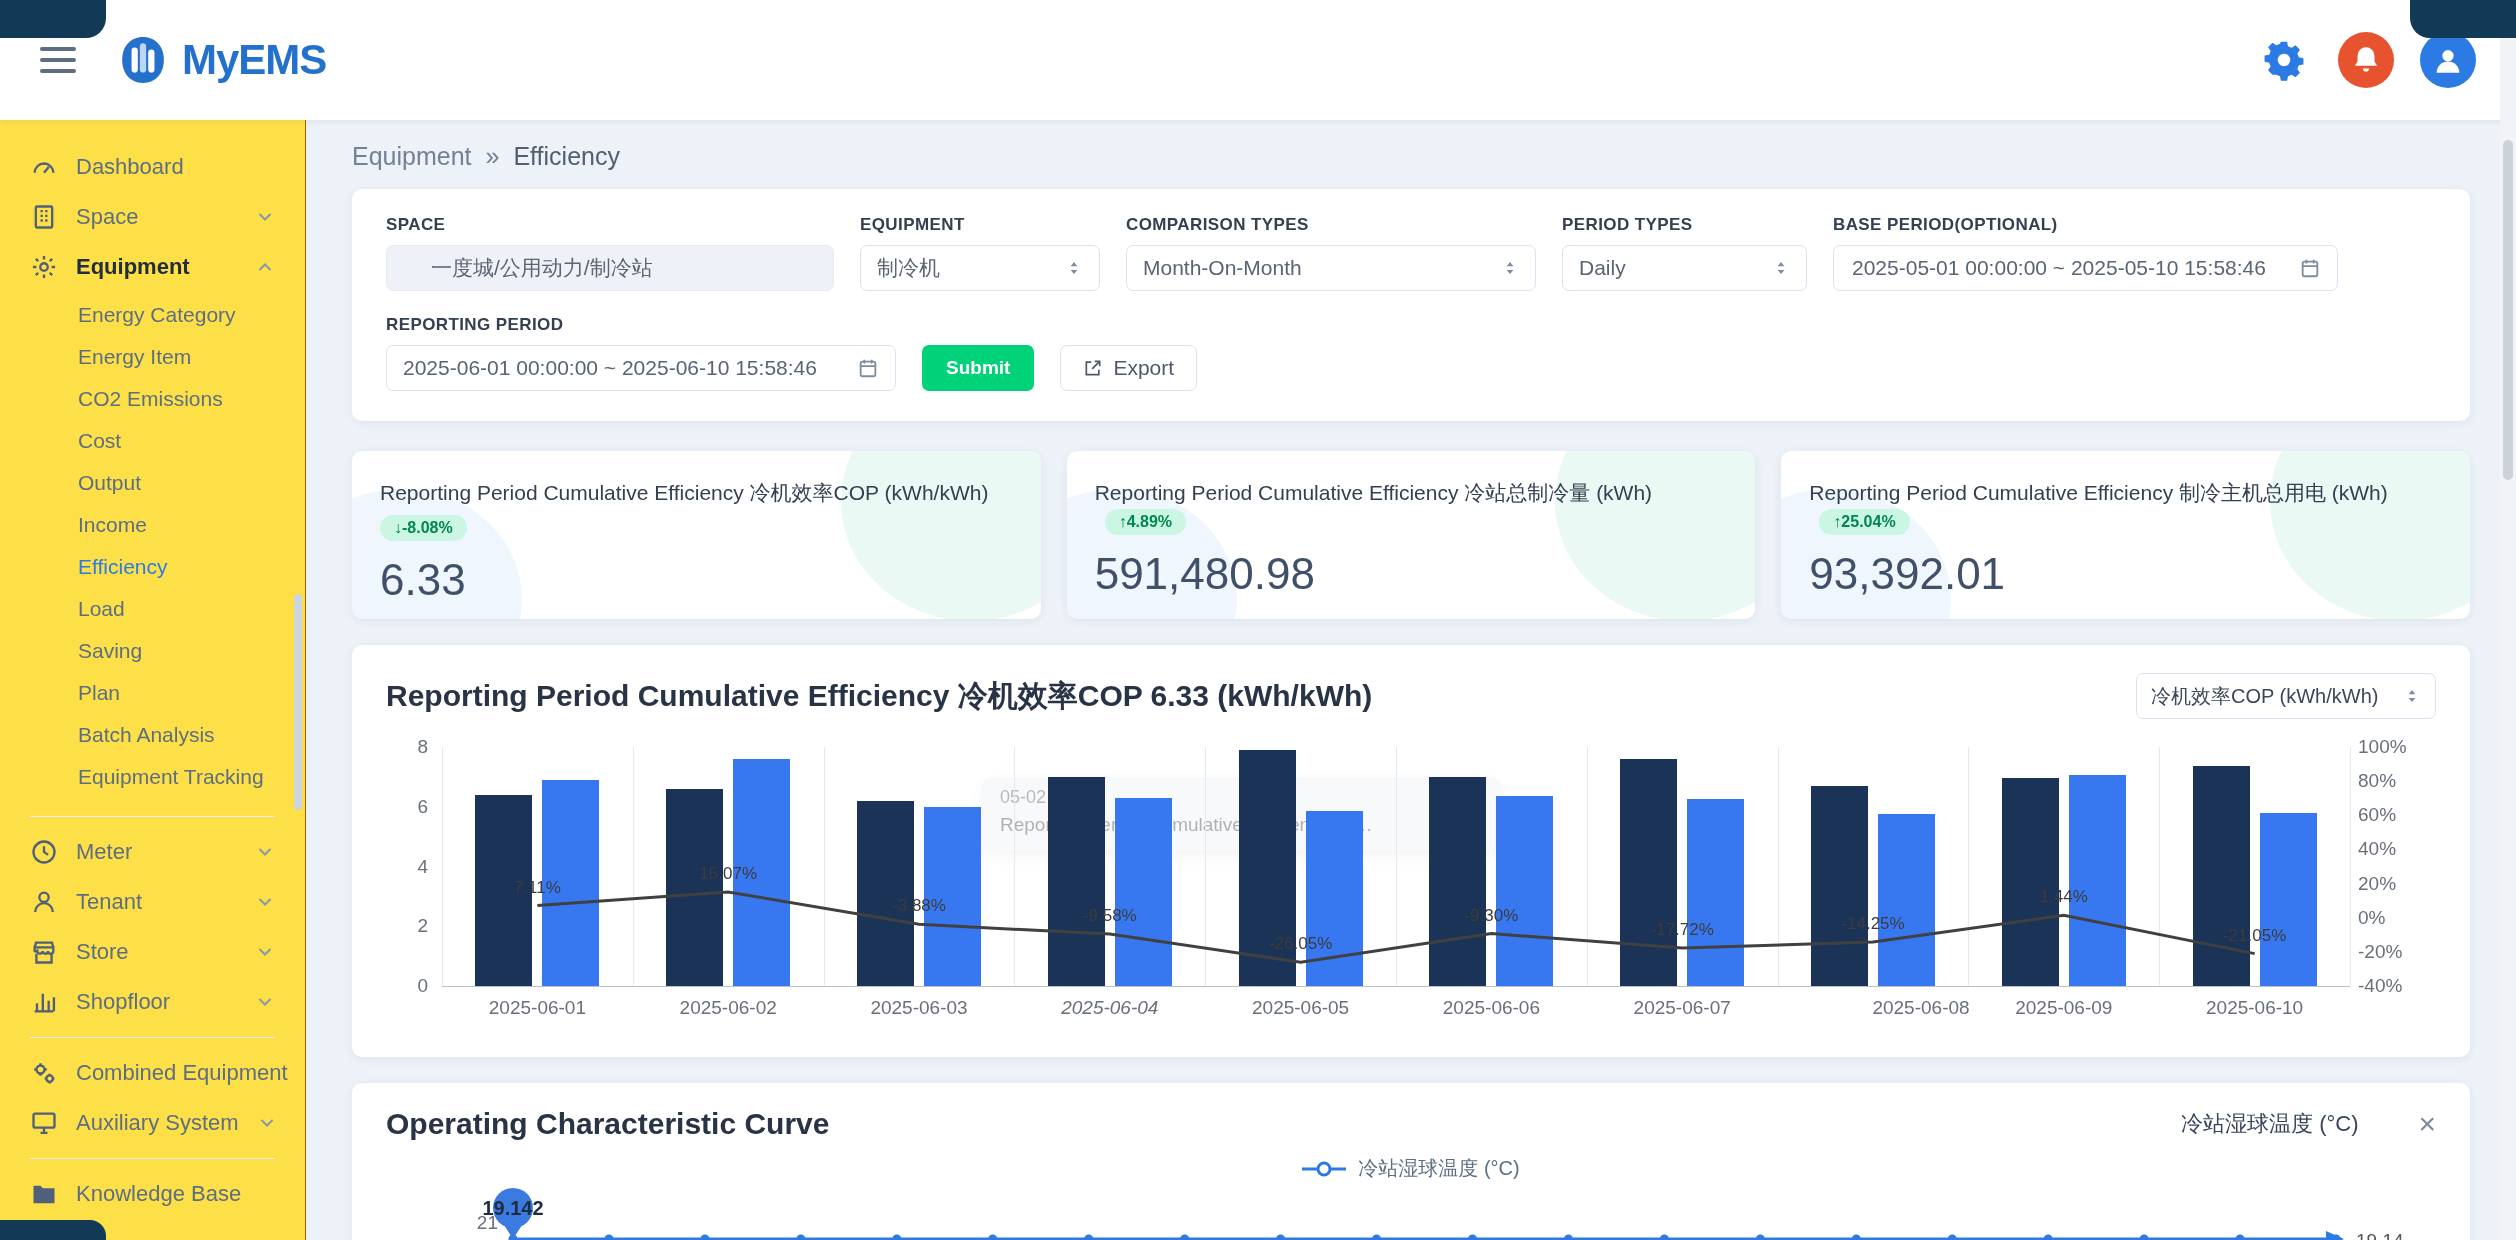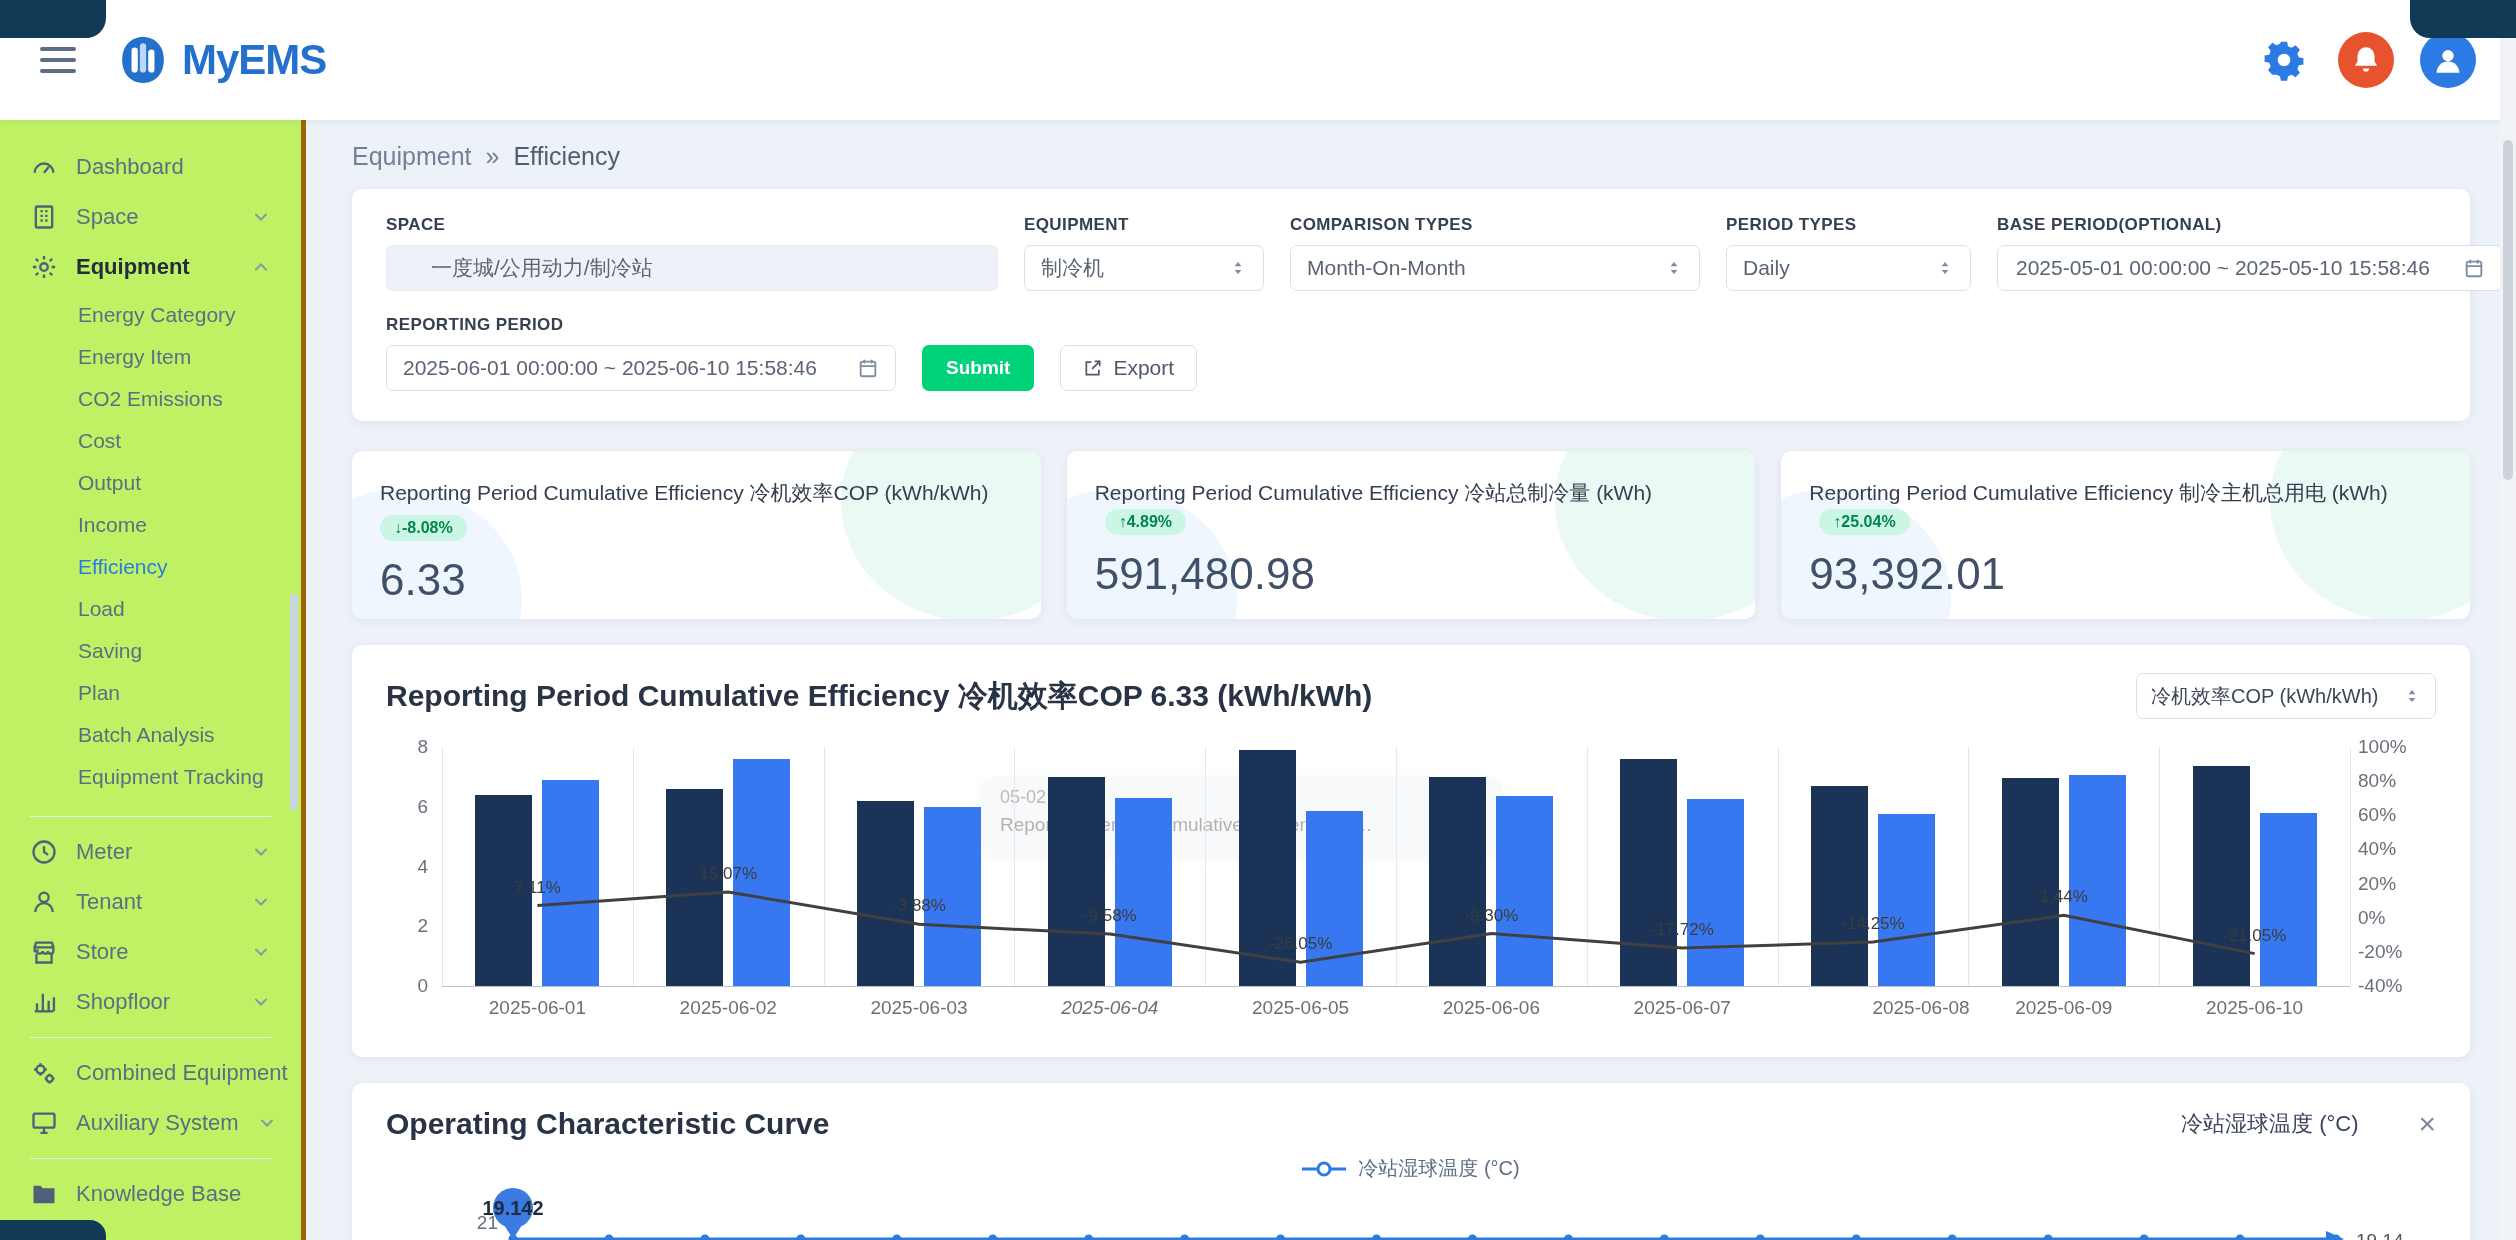--- a/index.html
+++ b/index.html
@@ -22,21 +22,21 @@
   .brand-logo { width:50px; height:50px; }
   .brand-text { font-size:42px; font-weight:bold; color:#2471cd; letter-spacing:-1px; }
   .top-right { margin-left:auto; display:flex; align-items:center; gap:26px; }
   .top-ic { width:56px; height:56px; border-radius:50%; display:flex; align-items:center; justify-content:center; cursor:pointer; }
   .top-ic svg { width:34px; height:34px; }
   .ic-gear svg { width:44px; height:44px; }
   .ic-bell { background:#e8532f; }
   .ic-user { background:#2c7be5; }
 
   
-  .sidebar { background:#bef264; border-right:5px solid #a16207; padding-top:22px; position:relative; overflow:hidden; }
+  .sidebar { background:#fde047; border-right:1px solid #a16207; padding-top:22px; position:relative; overflow:hidden; }
   .sb-item { display:flex; align-items:center; gap:18px; padding:11px 30px; font-size:22px; color:#5e6e82; cursor:pointer; }
   .sb-item.sb-open { color:#232e3c; font-weight:bold; }
   .sb-ic { width:28px; height:28px; flex:0 0 28px; color:#51607a; }
   .sb-ic svg { width:28px; height:28px; }
   .sb-label { white-space:nowrap; }
   .sb-chev { margin-left:auto; width:20px; height:20px; color:#8a97a8; }
   .sb-chev svg { width:20px; height:20px; }
   .sb-sub { padding:2px 0 8px 0; }
   .sb-sub-item { padding:9px 30px 9px 78px; font-size:21px; color:#5e6e82; cursor:pointer; white-space:nowrap; }
   .sb-sub-item.active { color:#2c7be5; }
@@ -52,21 +52,21 @@
 
   
   .filter-card { margin-top:18px; padding:26px 34px 30px; }
   .f-row { display:flex; gap:26px; align-items:flex-end; }
   .f-row + .f-row { margin-top:24px; }
   .f-group label { display:block; font-size:17px; font-weight:bold; color:#344050; letter-spacing:.4px; margin-bottom:10px; }
   .fld { height:46px; display:flex; align-items:center; gap:12px; border:1px solid #d8e2ef; border-radius:7px; padding:0 16px; font-size:21px; color:#5a6473; background:#fff; }
   .fld .grow { flex:1; white-space:nowrap; overflow:hidden; text-overflow:ellipsis; }
   .fld-plain { background:#eef2f8; border-color:#e6ecf4; }
   .fld svg { flex:0 0 auto; }
-  .w-space{width:612px;padding-left:44px;} .w-equip{width:240px;} .w-comp{width:410px;} .w-ptype{width:245px;} .w-base{width:505px;padding-left:18px;} .w-rep{width:510px;}
+  .w-space{width:448px;padding-left:44px;} .w-equip{width:240px;} .w-comp{width:410px;} .w-ptype{width:245px;} .w-base{width:505px;padding-left:18px;} .w-rep{width:510px;}
   .btn-submit { height:46px; border:none; border-radius:7px; background:#00d27a; color:#fff; font-size:19px; font-weight:bold; padding:0 24px; cursor:pointer; font-family:inherit; }
   .btn-export { height:46px; border:1px solid #d8e2ef; border-radius:7px; background:#fff; color:#4d5969; font-size:21px; padding:0 22px; cursor:pointer; display:flex; align-items:center; gap:10px; font-family:inherit; }
 
   
   .kpi-row { display:flex; gap:26px; margin-top:30px; }
   .kpi-card { flex:1; padding:26px 28px; position:relative; overflow:hidden; height:168px; }
   .kpi-card::before { content:""; position:absolute; right:-60px; top:-70px; width:260px; height:240px; border-radius:50%; background:rgba(57,201,143,.10); }
   .kpi-card::after { content:""; position:absolute; left:-70px; bottom:-90px; width:240px; height:220px; border-radius:50%; background:rgba(44,123,229,.07); }
   .kpi-title { font-size:21px; color:#344050; line-height:1.5; position:relative; z-index:1; }
   .badge { display:inline-block; background:#ccf6e4; color:#00864e; border-radius:14px; padding:4px 14px; font-size:16px; font-weight:bold; margin-left:10px; vertical-align:2px; position:relative; z-index:1; }

